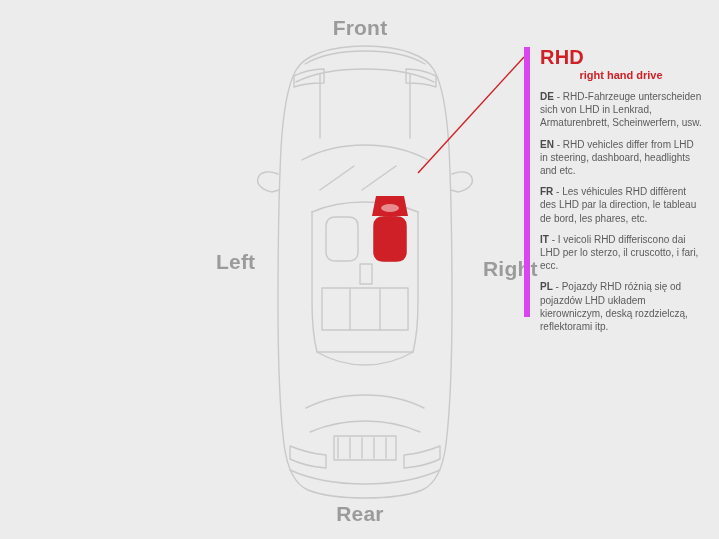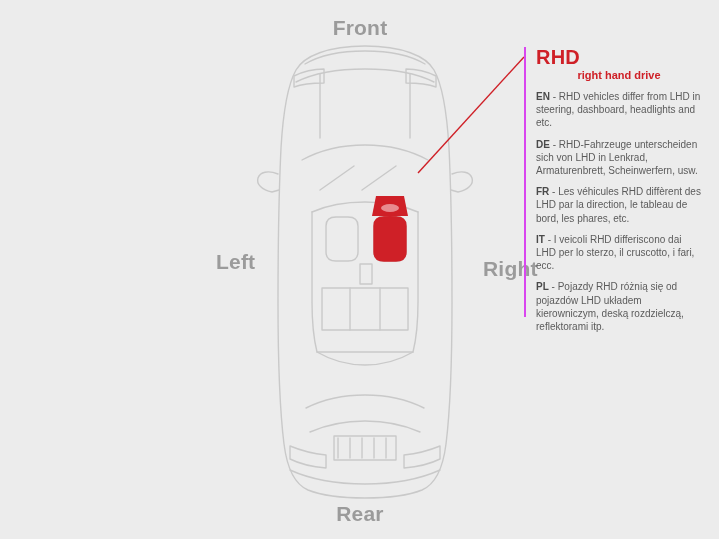--- a/index.html
+++ b/index.html
@@ -58,21 +58,21 @@
   #leader-svg {
     position: absolute;
     left: 380px;
     top: 45px;
   }
   #panel {
     position: absolute;
     left: 524px;
     top: 47px;
     width: 178px;
-    border-left: 2px solid #d946ef;
+    border-left: 6px solid #d946ef;
     padding-left: 10px;
     box-sizing: border-box;
     height: 270px;
   }
   #panel-title {
     color: #cf2027;
     font-size: 20px;
     font-weight: bold;
     line-height: 1.05;
     margin: 0 0 1px 0;
@@ -175,21 +175,21 @@
   </svg>
 
   <svg id="leader-svg" width="150" height="140" viewBox="0 0 150 140">
     <line x1="144" y1="12" x2="38" y2="128" stroke="#cf2027" stroke-width="1.4"></line>
   </svg>
 
   <div id="panel">
     <div id="panel-title">RHD</div>
     <div id="panel-subtitle">right hand drive</div>
     <div id="desc-list">
+        <p class="desc"><span class="lang">DE</span><span> - </span><span>RHD-Fahrzeuge unterscheiden sich von LHD in Lenkrad, Armaturenbrett, Scheinwerfern, usw.</span></p>
         <p class="desc"><span class="lang">EN</span><span> - </span><span>RHD vehicles differ from LHD in steering, dashboard, headlights and etc.</span></p>
-        <p class="desc"><span class="lang">DE</span><span> - </span><span>RHD-Fahrzeuge unterscheiden sich von LHD in Lenkrad, Armaturenbrett, Scheinwerfern, usw.</span></p>
         <p class="desc"><span class="lang">FR</span><span> - </span><span>Les véhicules RHD diffèrent des LHD par la direction, le tableau de bord, les phares, etc.</span></p>
         <p class="desc"><span class="lang">IT</span><span> - </span><span>I veicoli RHD differiscono dai LHD per lo sterzo, il cruscotto, i fari, ecc.</span></p>
         <p class="desc"><span class="lang">PL</span><span> - </span><span>Pojazdy RHD różnią się od pojazdów LHD układem kierowniczym, deską rozdzielczą, reflektorami itp.</span></p>
       </div>
   </div>
 
 </div>
 
 </body></html>

